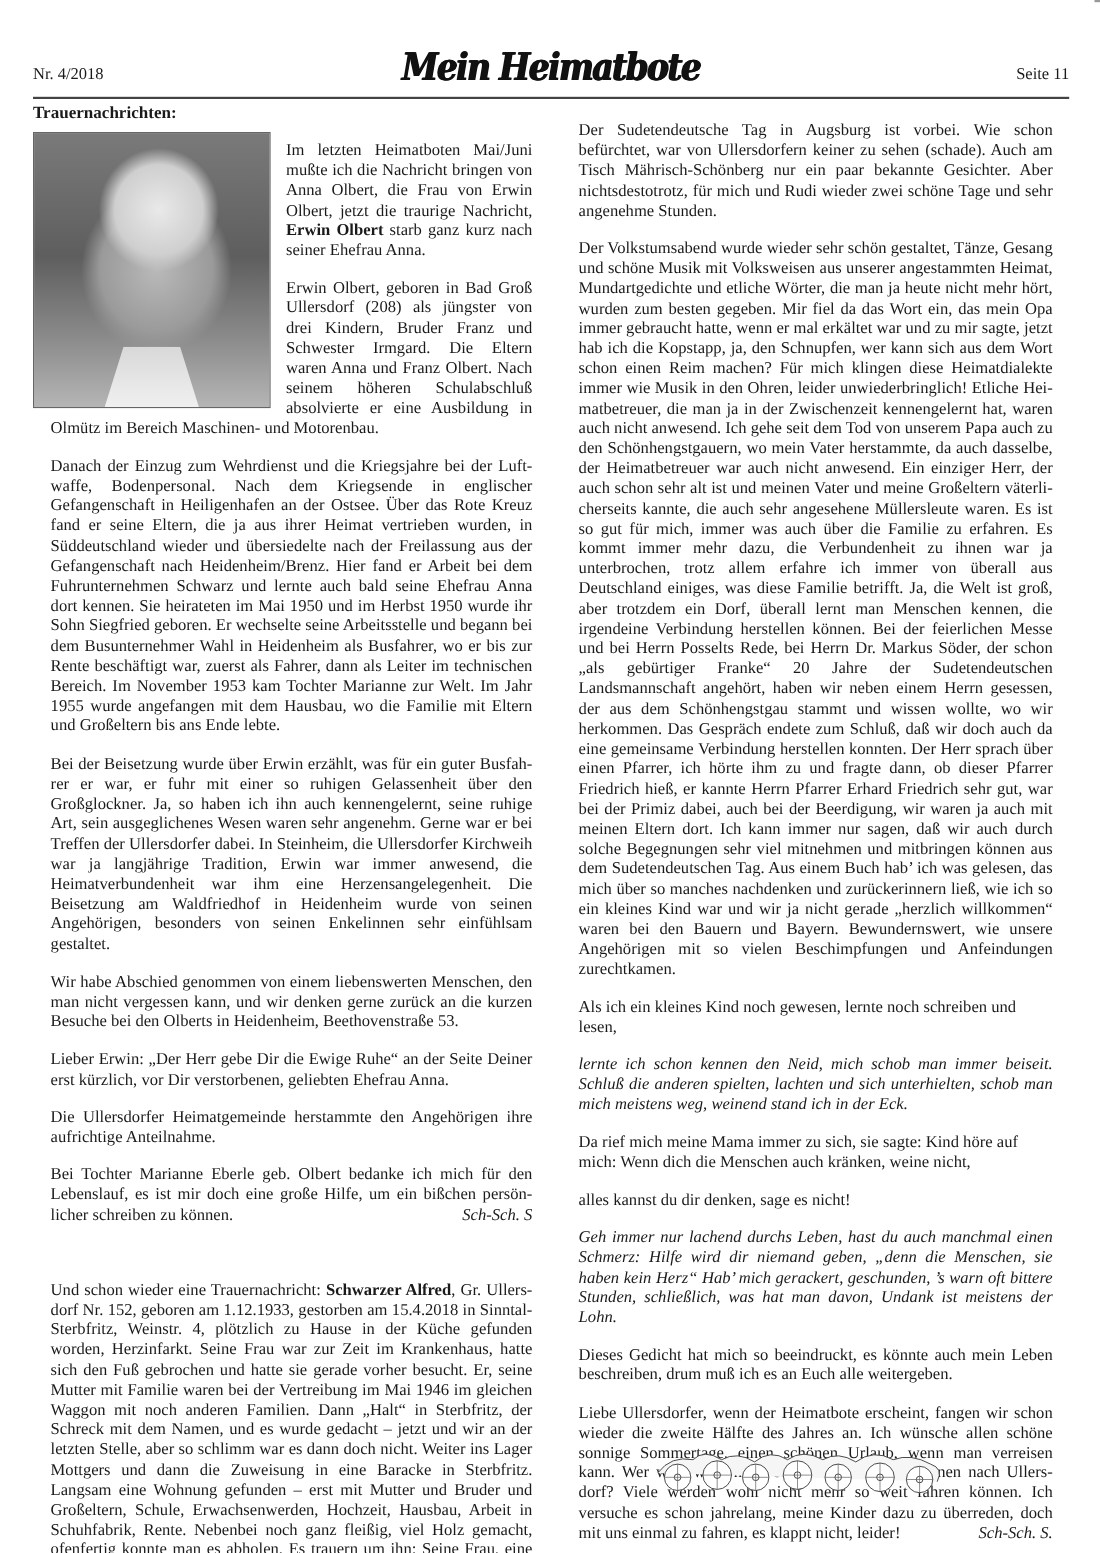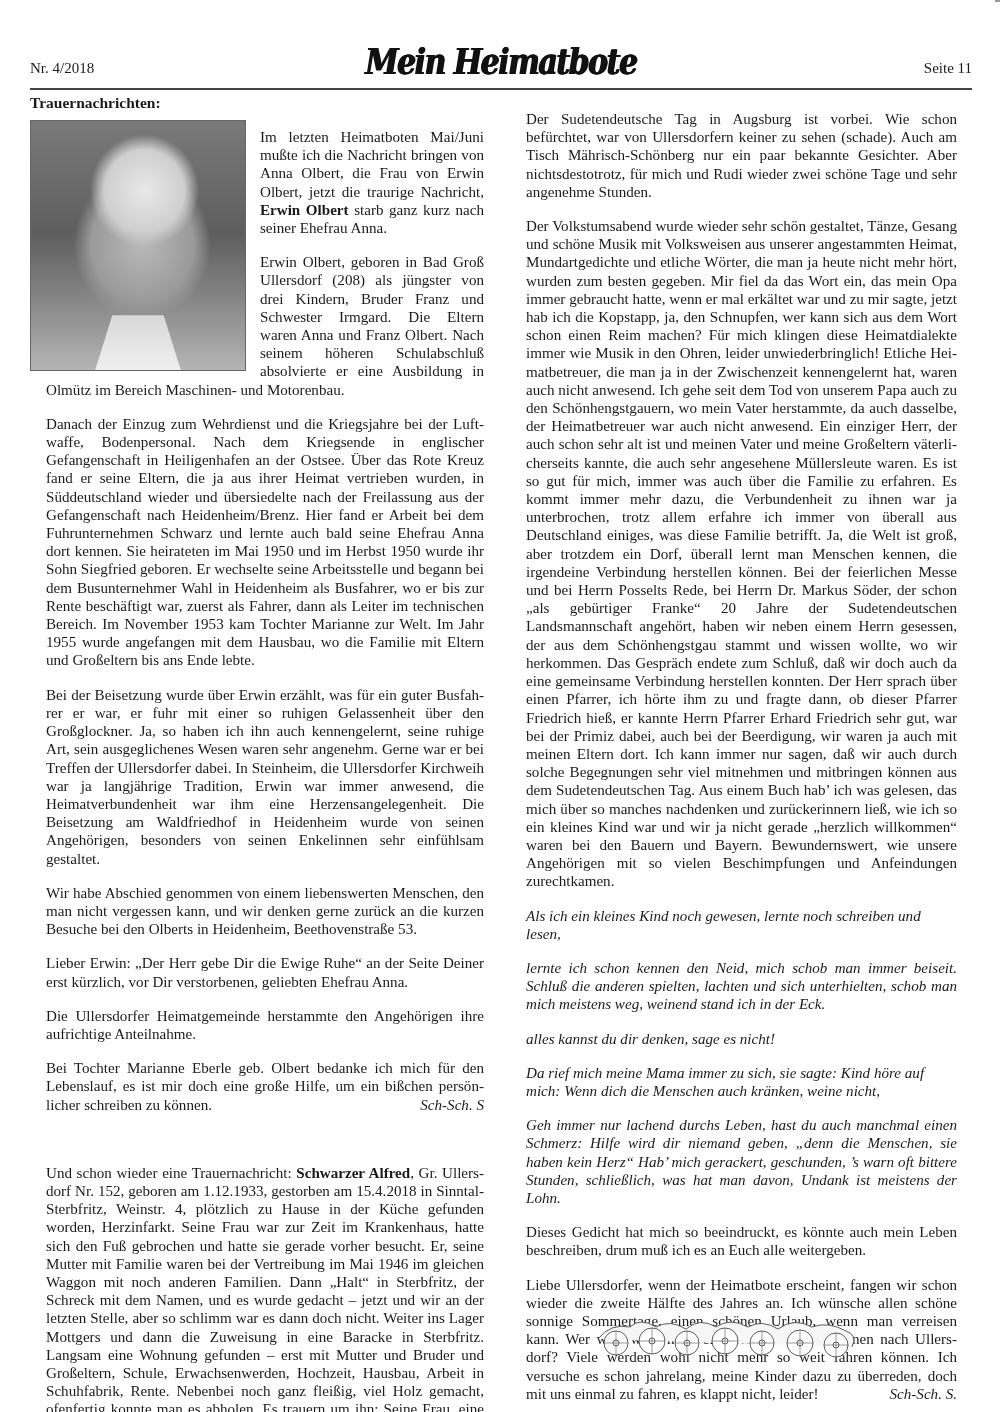--- a/index.html
+++ b/index.html
@@ -38,21 +38,21 @@
   .photo::after {
     content: ""; position: absolute; left: 30%; bottom: 0; width: 40%; height: 22%;
     background: linear-gradient(180deg, #d8d8d8, #f0f0f0);
     clip-path: polygon(20% 0, 80% 0, 100% 100%, 0 100%);
   }
   .photo-wrap { margin-left: -27px; }
   .sig { display: block; text-align: right; }
   .sig-inline { float: right; font-style: italic; }
   .gap { height: 18px; }
   .poem { font-style: italic; text-align: justify; }
-  .poem-left { font-style: italic; text-align: left; }
+  .poem-left { text-align: left; }
   .ornament { position: absolute; left: 590px; top: 1313px; width: 272px; height: 54px; }
   strong { font-weight: bold; }
 </style>
 </head>
 <body>
 
 <div class="corner-mark"></div>
 
 <div class="header">
   <span class="issue">Nr. 4/2018</span>
@@ -82,22 +82,22 @@
     <span class="sig">Else Pfeiler geb. Stiel</span>
   </div>
 </div>
 
 <div class="col col-right">
   <p>Der Sudetendeutsche Tag in Augsburg ist vorbei. Wie schon befürchtet, war von Ullersdorfern keiner zu sehen (schade). Auch am Tisch Mährisch-Schönberg nur ein paar bekannte Gesichter. Aber nichtsdestotrotz, für mich und Rudi wieder zwei schöne Tage und sehr angenehme Stunden.</p>
   <p>Der Volkstumsabend wurde wieder sehr schön gestaltet, Tänze, Gesang und schöne Musik mit Volksweisen aus unserer angestammten Heimat, Mundartgedichte und etliche Wörter, die man ja heute nicht mehr hört, wurden zum besten gegeben. Mir fiel da das Wort ein, das mein Opa immer gebraucht hatte, wenn er mal erkältet war und zu mir sagte, jetzt hab ich die Kopstapp, ja, den Schnupfen, wer kann sich aus dem Wort schon einen Reim machen? Für mich klingen diese Heimatdialekte immer wie Musik in den Ohren, leider unwiederbringlich! Etliche Hei­matbetreuer, die man ja in der Zwischenzeit kennengelernt hat, waren auch nicht anwesend. Ich gehe seit dem Tod von unserem Papa auch zu den Schönhengstgauern, wo mein Vater herstammte, da auch dasselbe, der Heimatbetreuer war auch nicht anwesend. Ein einziger Herr, der auch schon sehr alt ist und meinen Vater und meine Großeltern väterli­cherseits kannte, die auch sehr angesehene Müllersleute waren. Es ist so gut für mich, immer was auch über die Familie zu erfahren. Es kommt immer mehr dazu, die Verbundenheit zu ihnen war ja unterbrochen, trotz allem erfahre ich immer von überall aus Deutschland einiges, was diese Familie betrifft. Ja, die Welt ist groß, aber trotzdem ein Dorf, überall lernt man Menschen kennen, die irgendeine Verbindung herstellen können. Bei der feierlichen Messe und bei Herrn Posselts Rede, bei Herrn Dr. Markus Söder, der schon „als gebürtiger Franke“ 20 Jahre der Sudetendeutschen Landsmannschaft angehört, haben wir neben einem Herrn gesessen, der aus dem Schönhengstgau stammt und wissen woll­te, wo wir herkommen. Das Gespräch endete zum Schluß, daß wir doch auch da eine gemeinsame Verbindung herstellen konnten. Der Herr sprach über einen Pfarrer, ich hörte ihm zu und fragte dann, ob dieser Pfarrer Friedrich hieß, er kannte Herrn Pfarrer Erhard Friedrich sehr gut, war bei der Primiz dabei, auch bei der Beerdigung, wir waren ja auch mit meinen Eltern dort. Ich kann immer nur sagen, daß wir auch durch solche Begegnungen sehr viel mitnehmen und mitbringen kön­nen aus dem Sudetendeutschen Tag. Aus einem Buch hab’ ich was gelesen, das mich über so manches nachdenken und zurückerinnern ließ, wie ich so ein kleines Kind war und wir ja nicht gerade „herzlich willkommen“ waren bei den Bauern und Bayern. Bewundernswert, wie unsere Angehörigen mit so vielen Beschimpfungen und Anfein­dungen zurechtkamen.</p>
   <div>
     <p class="poem-left">Als ich ein kleines Kind noch gewesen, lernte noch schreiben und lesen,</p>
     <p class="poem">lernte ich schon kennen den Neid, mich schob man immer beiseit. Schluß die anderen spielten, lachten und sich unterhielten, schob man mich meistens weg, weinend stand ich in der Eck.</p>
+    <p class="poem-left">Da rief mich meine Mama immer zu sich, sie sagte: Kind höre auf mich: Wenn dich die Menschen auch kränken, weine nicht,</p>
     <p class="poem-left">alles kannst du dir denken, sage es nicht!</p>
-    <p class="poem-left">Da rief mich meine Mama immer zu sich, sie sagte: Kind höre auf mich: Wenn dich die Menschen auch kränken, weine nicht,</p>
     <p class="poem">Geh immer nur lachend durchs Leben, hast du auch manchmal einen Schmerz: Hilfe wird dir niemand geben, „denn die Menschen, sie haben kein Herz“ Hab’ mich gerackert, geschunden, ’s warn oft bittere Stunden, schließlich, was hat man davon, Undank ist meistens der Lohn.</p>
   </div>
   <p>Dieses Gedicht hat mich so beeindruckt, es könnte auch mein Leben beschreiben, drum muß ich es an Euch alle weitergeben.</p>
   <p style="margin-top:4px;"><span>Liebe Ullersdorfer, wenn der Heimatbote erscheint, fangen wir schon wieder die zweite Hälfte des Jahres an. Ich wünsche allen schöne sonnige Sommertage, einen schönen Urlaub, wenn man verreisen kann. Wer wird wohl noch eine Reise antreten können nach Ullers­dorf? Viele werden wohl nicht mehr so weit fahren können. Ich versuche es schon jahrelang, meine Kinder dazu zu überreden, doch mit uns einmal zu fahren, es klappt nicht, leider!</span><span class="sig-inline">Sch-Sch. S.</span></p>
 </div>
 
 <svg class="ornament" viewBox="0 0 272 54" xmlns="http://www.w3.org/2000/svg">
   <g fill="none" stroke="#333" stroke-width="0.8">
     <path d="M8 26 Q20 10 40 14 Q50 4 66 14 Q80 6 96 16 Q110 4 126 14 Q140 4 158 14 Q172 6 188 16 Q204 4 222 14 Q238 8 256 18 Q268 22 262 34" fill="#f6f6f6"></path>
     <g>

